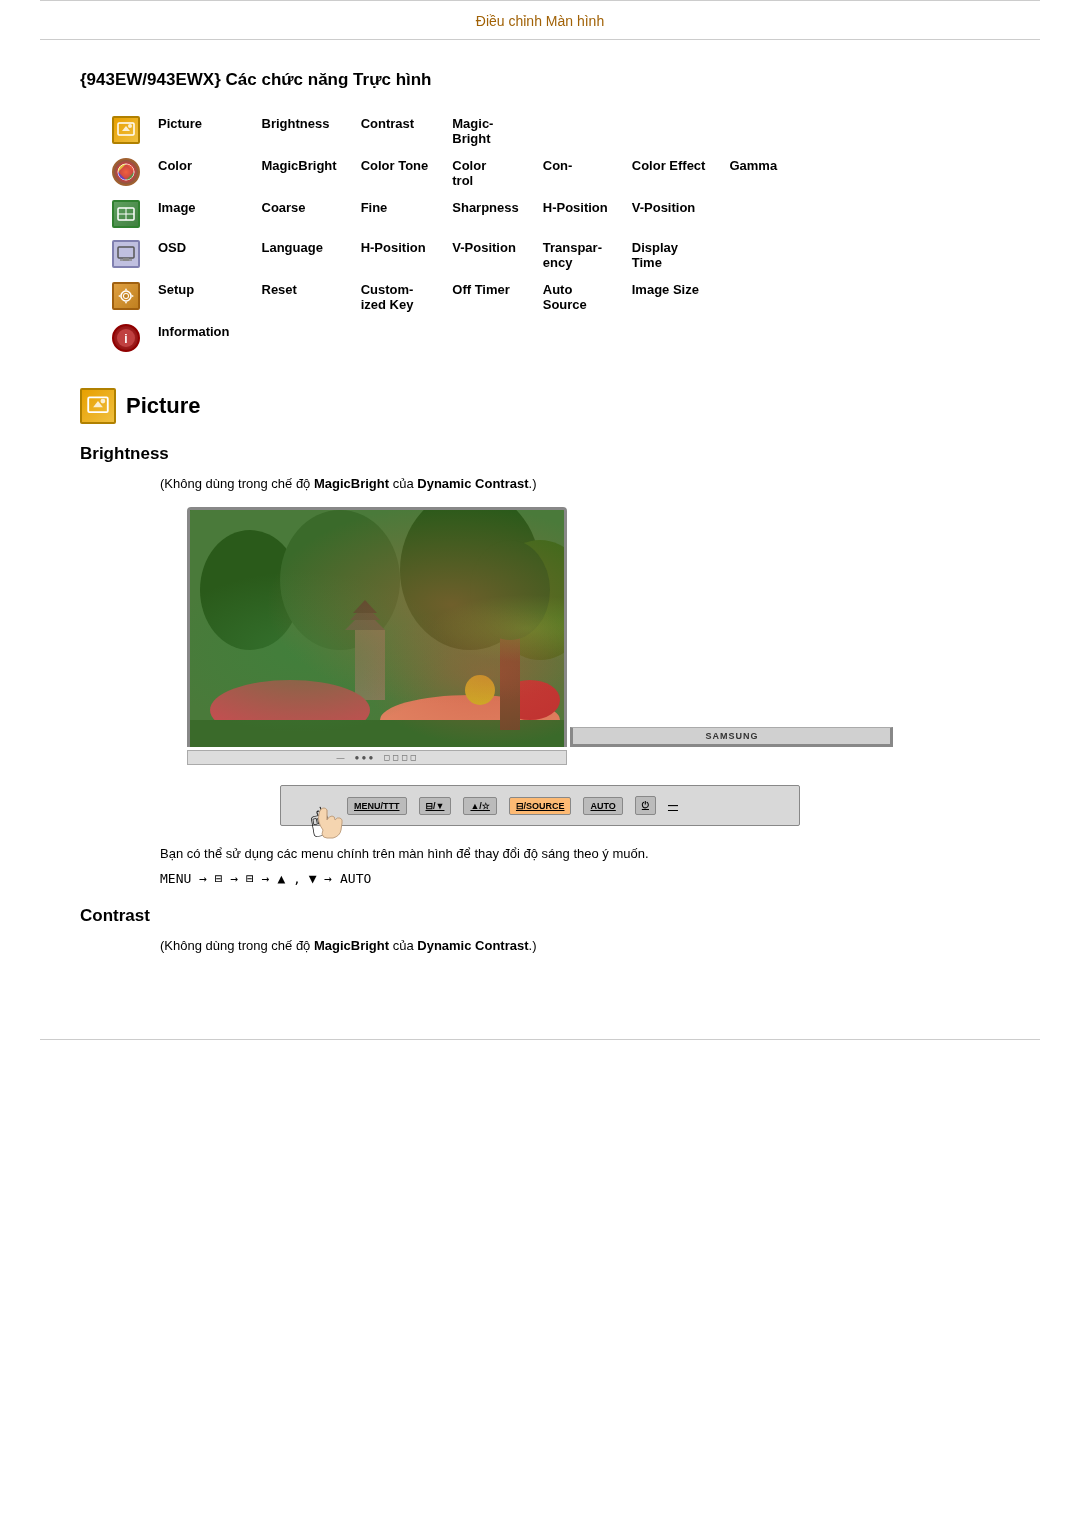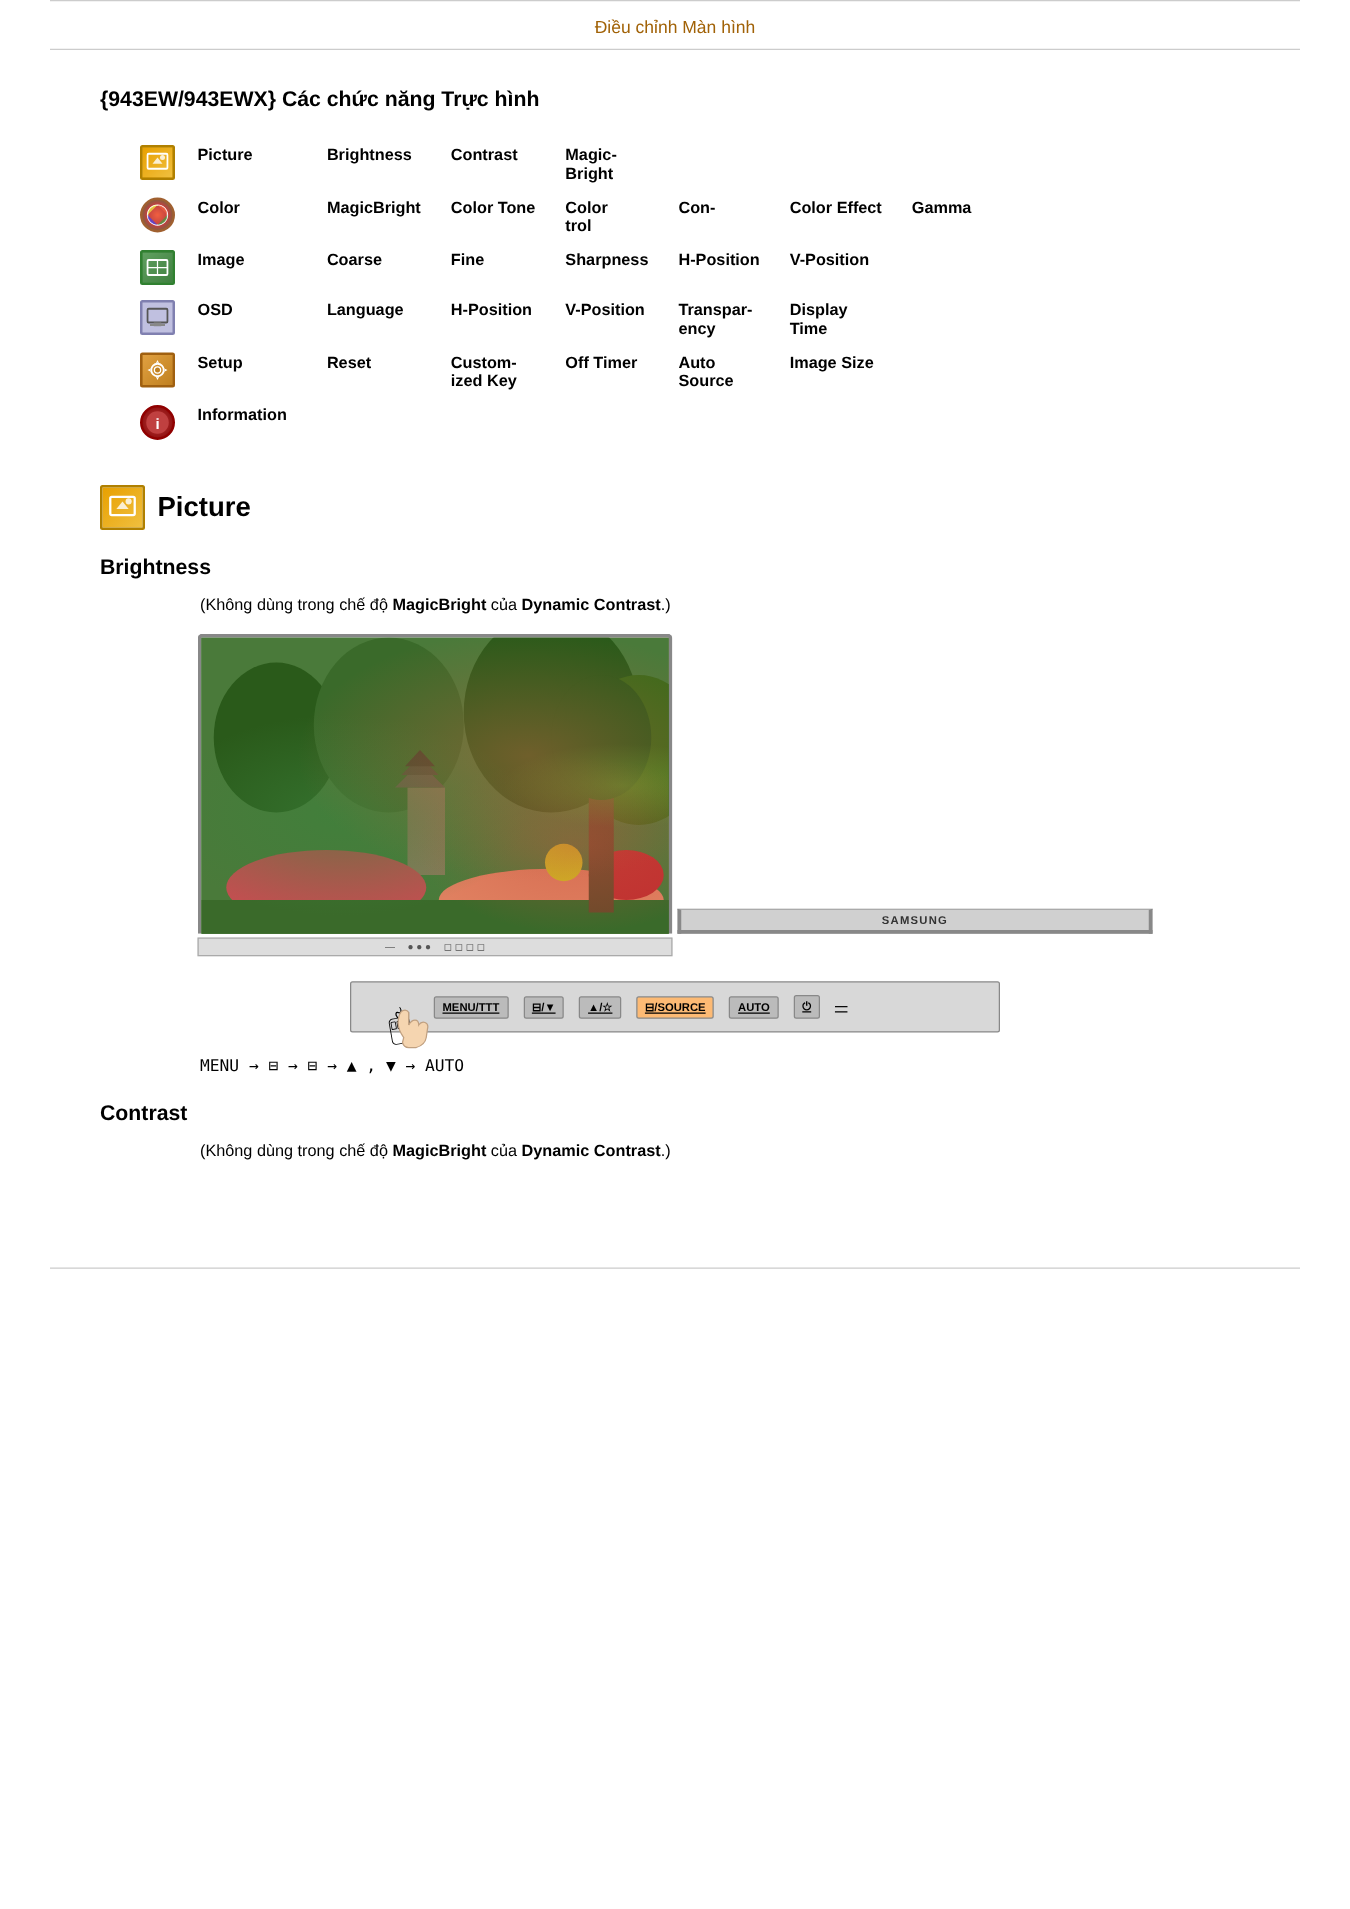--- a/index.html
+++ b/index.html
@@ -173,21 +173,21 @@
       position: absolute;
       top: 0; left: 0; right: 0; bottom: 0;
       background:
         radial-gradient(ellipse at 70% 40%, rgba(180,100,60,0.5) 0%, transparent 50%),
         radial-gradient(ellipse at 30% 60%, rgba(60,130,60,0.6) 0%, transparent 40%),
         radial-gradient(ellipse at 80% 70%, rgba(200,80,60,0.4) 0%, transparent 30%),
         radial-gradient(ellipse at 90% 50%, rgba(100,180,50,0.5) 0%, transparent 20%);
     }
     .monitor-bottom {
       display: inline-block;
-      width: 380px;
+      width: 323px;
       background: #d0d0d0;
       height: 20px;
       border: 3px solid #888;
       border-top: 1px solid #aaa;
       position: relative;
       text-align: center;
     }
     .monitor-brand {
       position: absolute;
       bottom: 3px;
@@ -420,20 +420,21 @@
         <span style="background:#bbb; border:1px solid #888; padding:3px 6px; border-radius:2px; font-size:9px;">⊟/▼</span>
         <span style="background:#bbb; border:1px solid #888; padding:3px 6px; border-radius:2px; font-size:9px;">▲/☆</span>
         <span style="background:#fdba74; border:1px solid #888; padding:3px 6px; border-radius:2px; font-size:9px;">⊟/SOURCE</span>
         <span style="background:#bbb; border:1px solid #888; padding:3px 6px; border-radius:2px; font-size:9px;">AUTO</span>
         <span style="background:#bbb; border:1px solid #888; padding:3px 6px; border-radius:2px; font-size:9px;">⏻</span>
         <span style="font-size:10px;">—</span>
       </div>
     </div>
   </div>
 
+  <div class="body-text">Bạn có thể sử dụng các menu chính trên màn hình để thay đổi độ sáng theo ý muốn.</div>
 
   <div class="menu-nav">MENU → ⊟ → ⊟ → ▲ , ▼ → AUTO</div>
 
   <div class="contrast-heading">Contrast</div>
 
   <div class="sub-note">
     (Không dùng trong chế độ <b>MagicBright</b> của <b>Dynamic Contrast</b>.)
   </div>
 
 </div>

